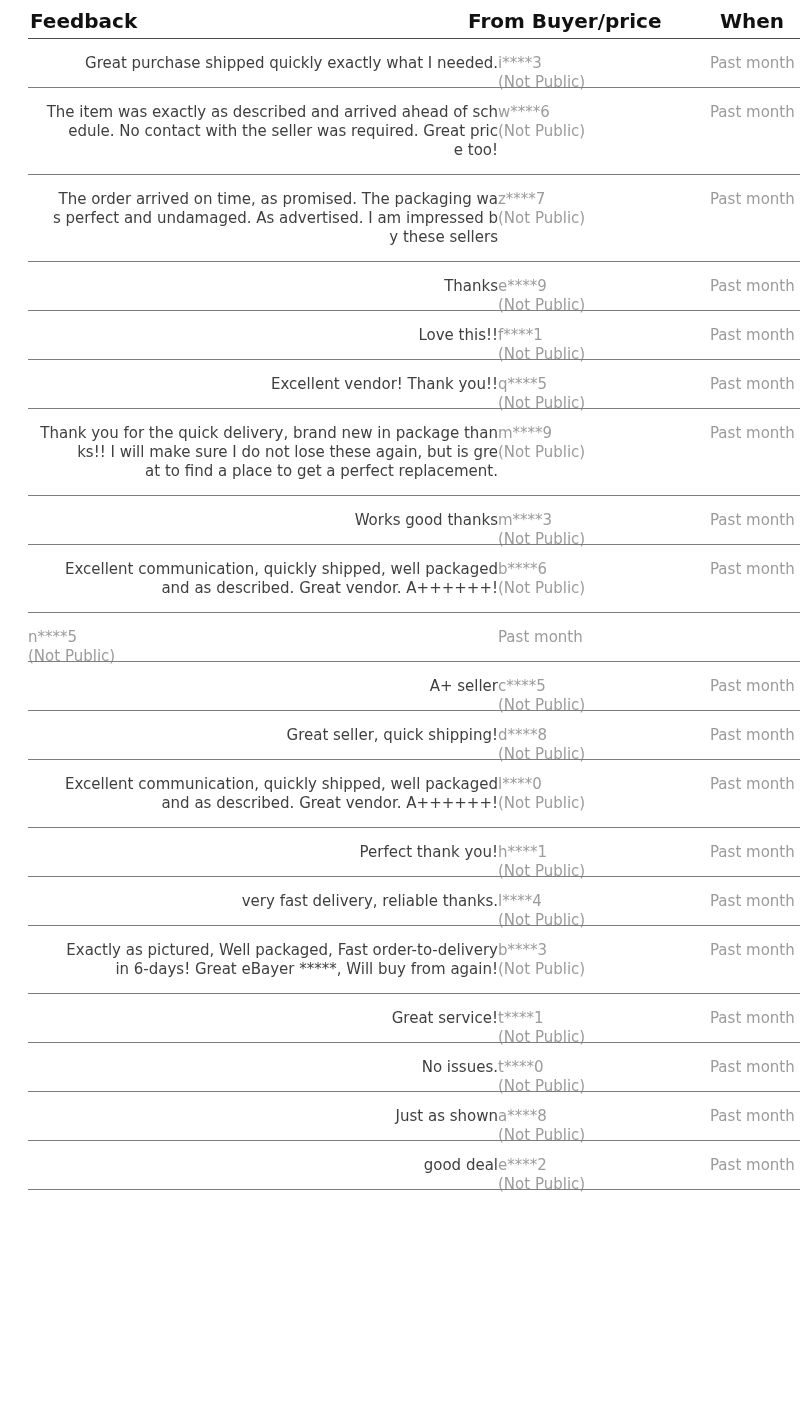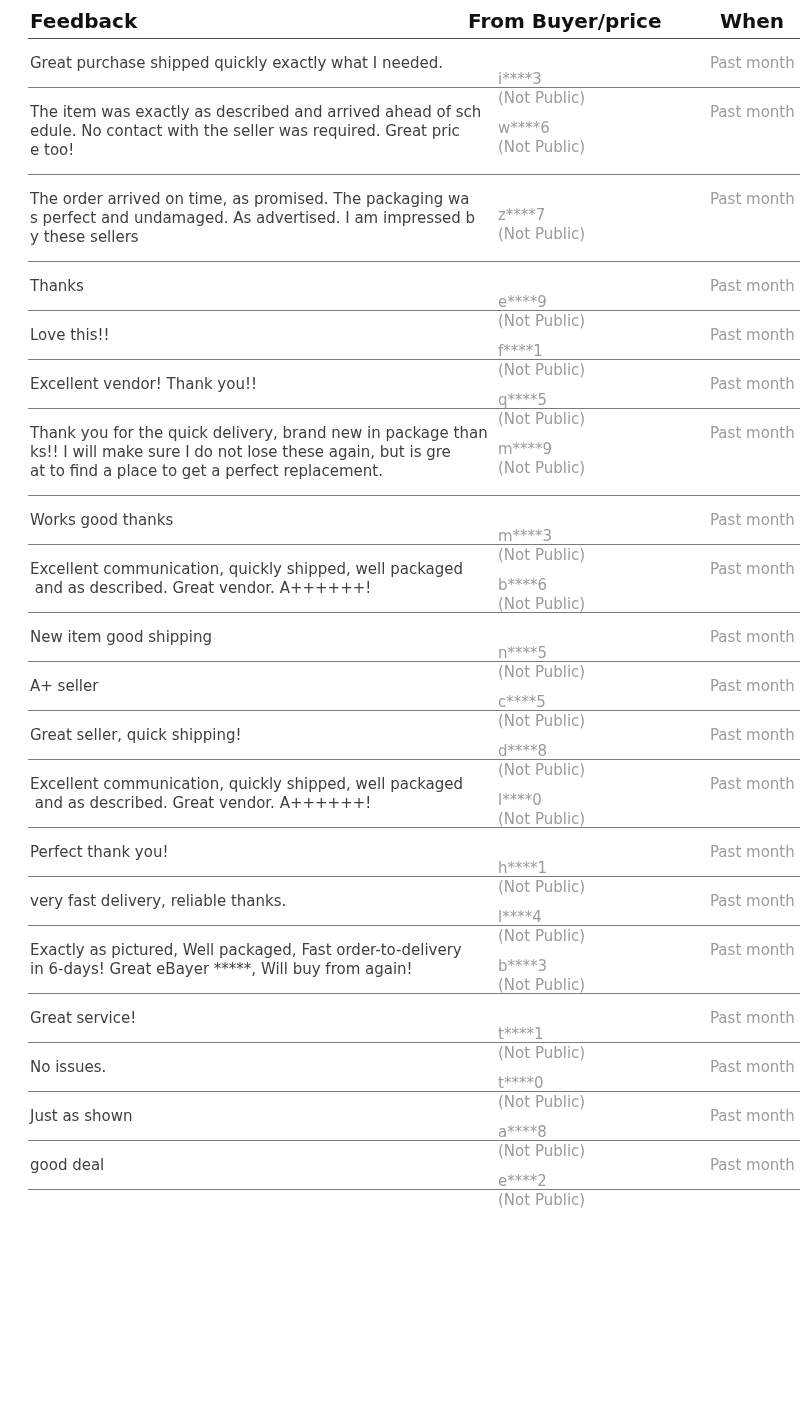--- a/index.html
+++ b/index.html
@@ -47,25 +47,26 @@
     position: absolute;
     left: 0; right: 0; bottom: 0;
     height: 1px;
     background: var(--row-divider);
     z-index: 2;
   }
   .cell-feedback {
     padding-left: 2px;
     white-space: pre;
     color: var(--feedback-text);
+    text-align: right;
   }
   .cell-buyer { position: relative; }
   .buyer-wrap {
     position: absolute;
-    top: 16px; left: 0;
+    top: 0; left: 0;
     white-space: nowrap;
     color: var(--muted-text);
     z-index: 1;
   }
   .cell-when { color: var(--muted-text); }
 </style>
 </head>
 <body>
 
 <div class="table">
@@ -175,21 +176,20 @@
     <div class="cell-buyer">
       <div class="buyer-wrap">
         <div>b****6</div>
         <div>(Not Public)</div>
       </div>
     </div>
     <div class="cell-when">Past month</div>
   </div>
 
   <div class="row">
-    <div class="cell-feedback">New item good shipping</div>
     <div class="cell-buyer">
       <div class="buyer-wrap">
         <div>n****5</div>
         <div>(Not Public)</div>
       </div>
     </div>
     <div class="cell-when">Past month</div>
   </div>
 
   <div class="row">

